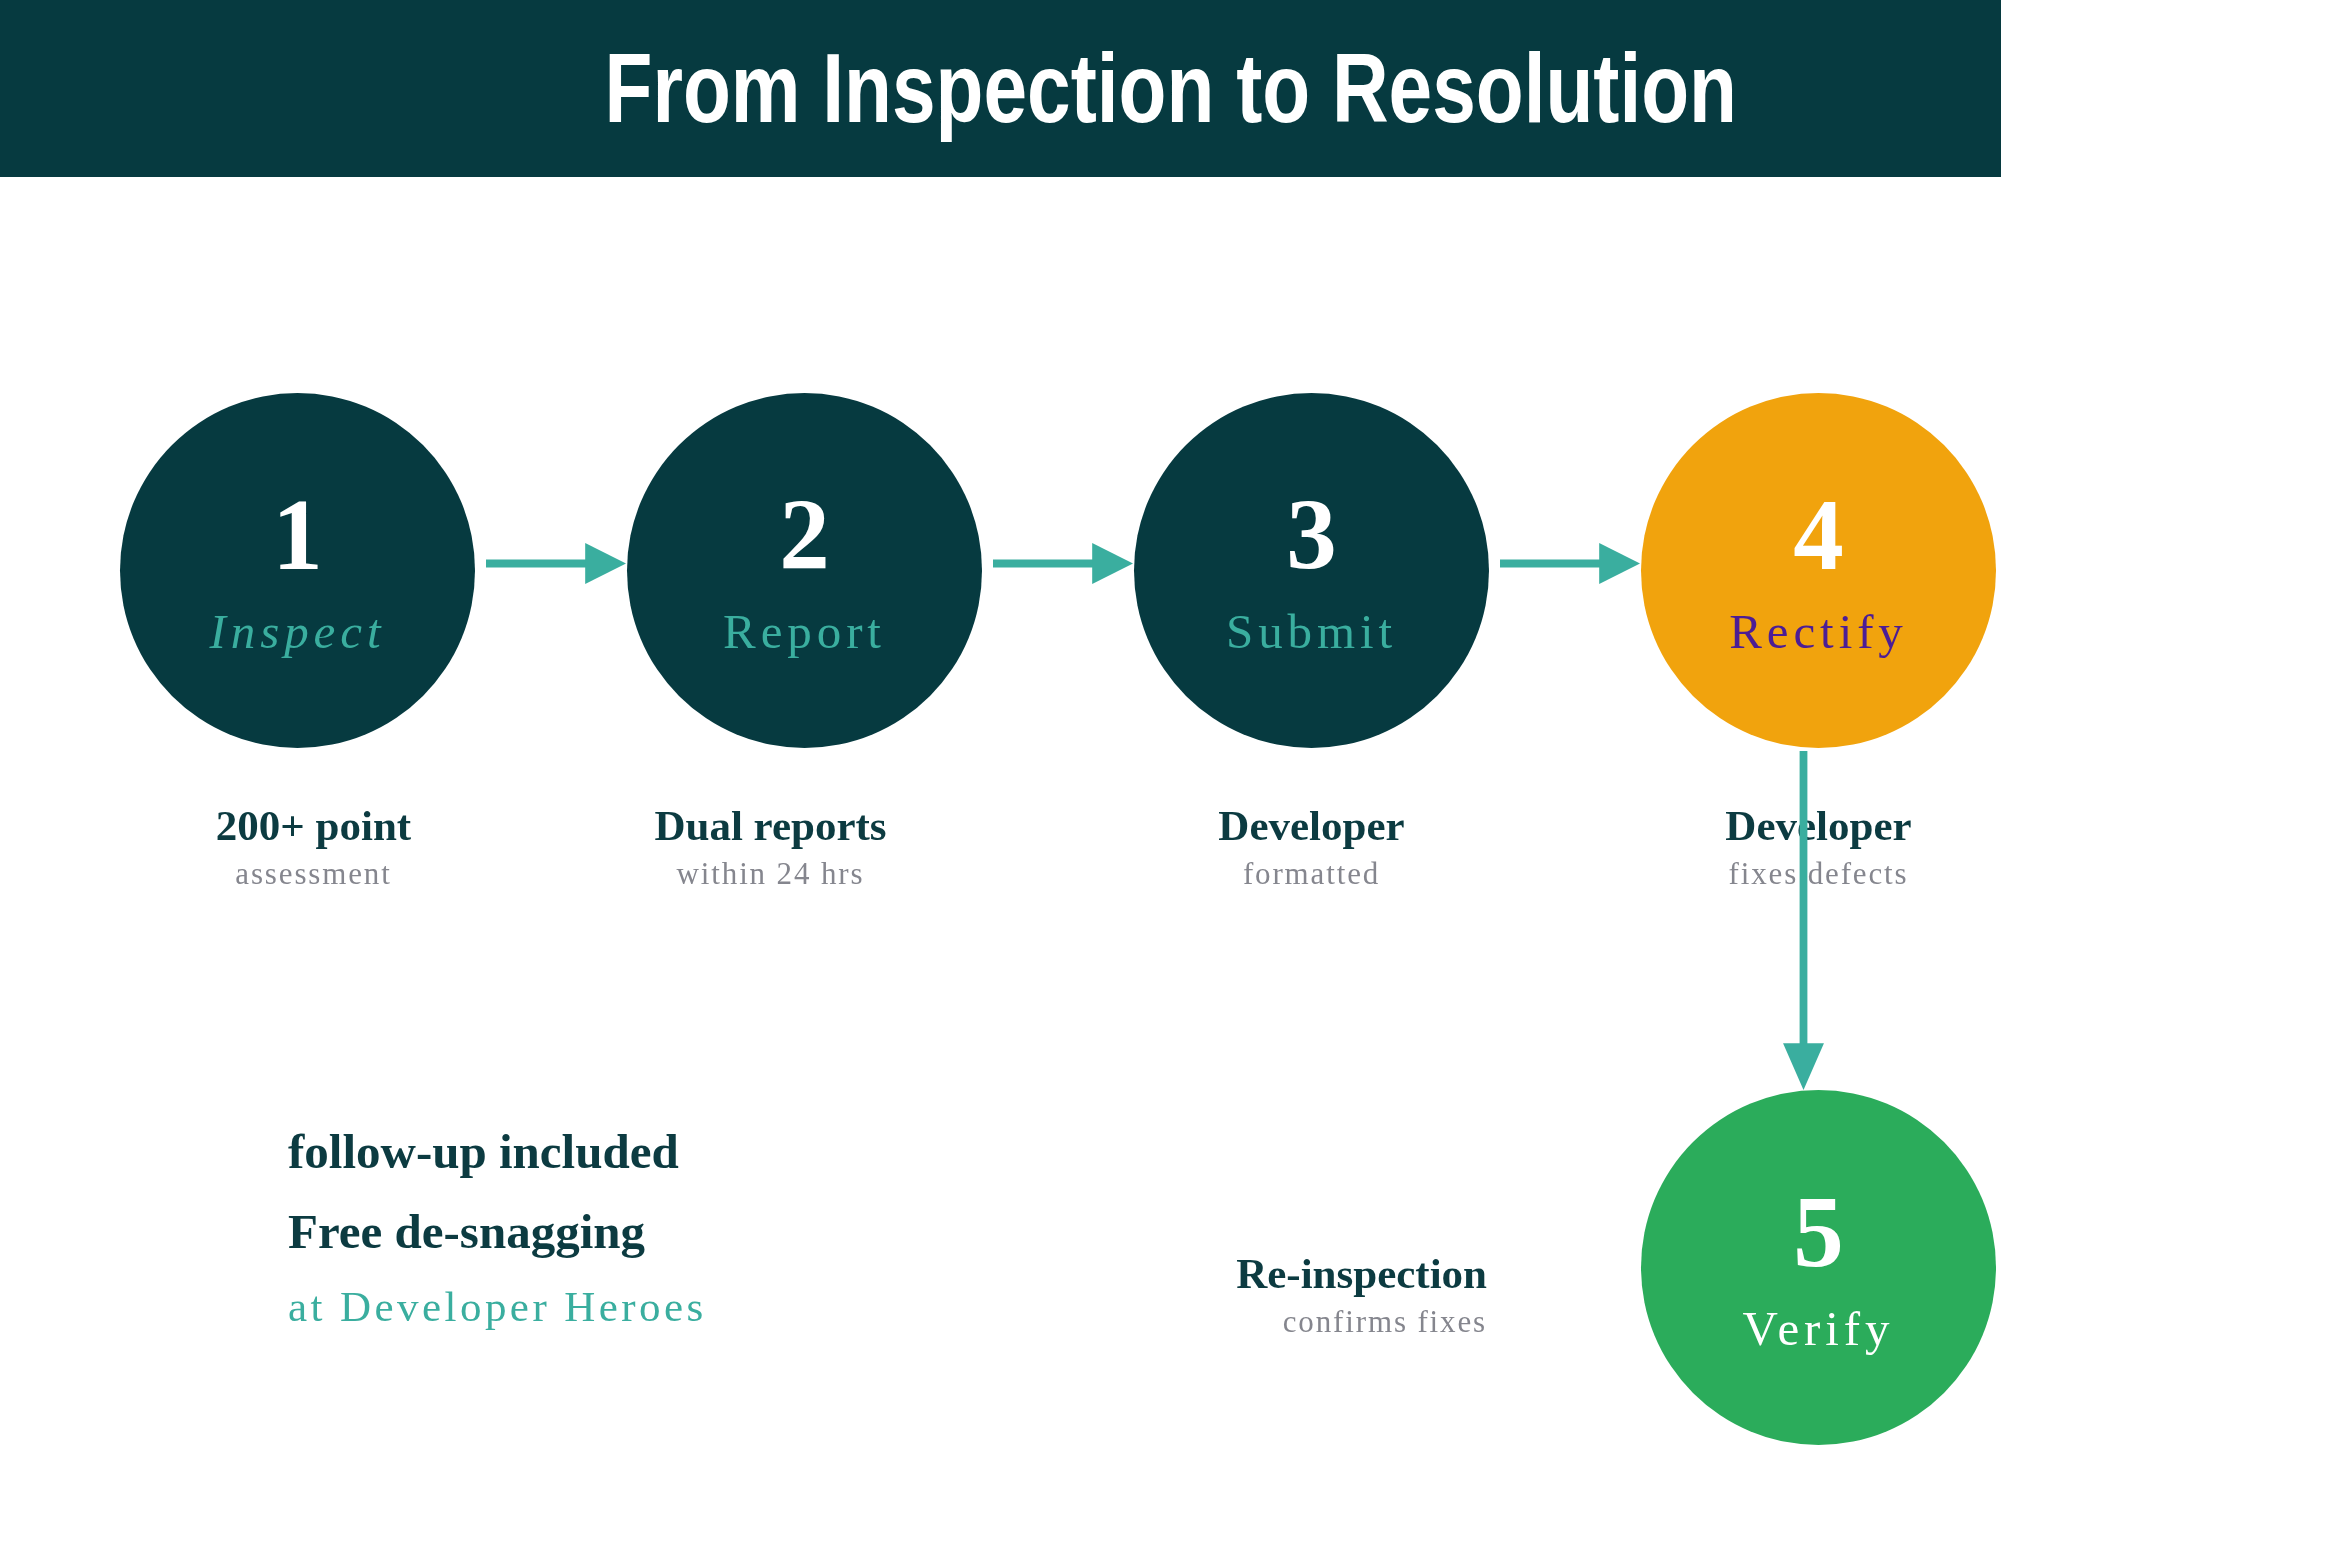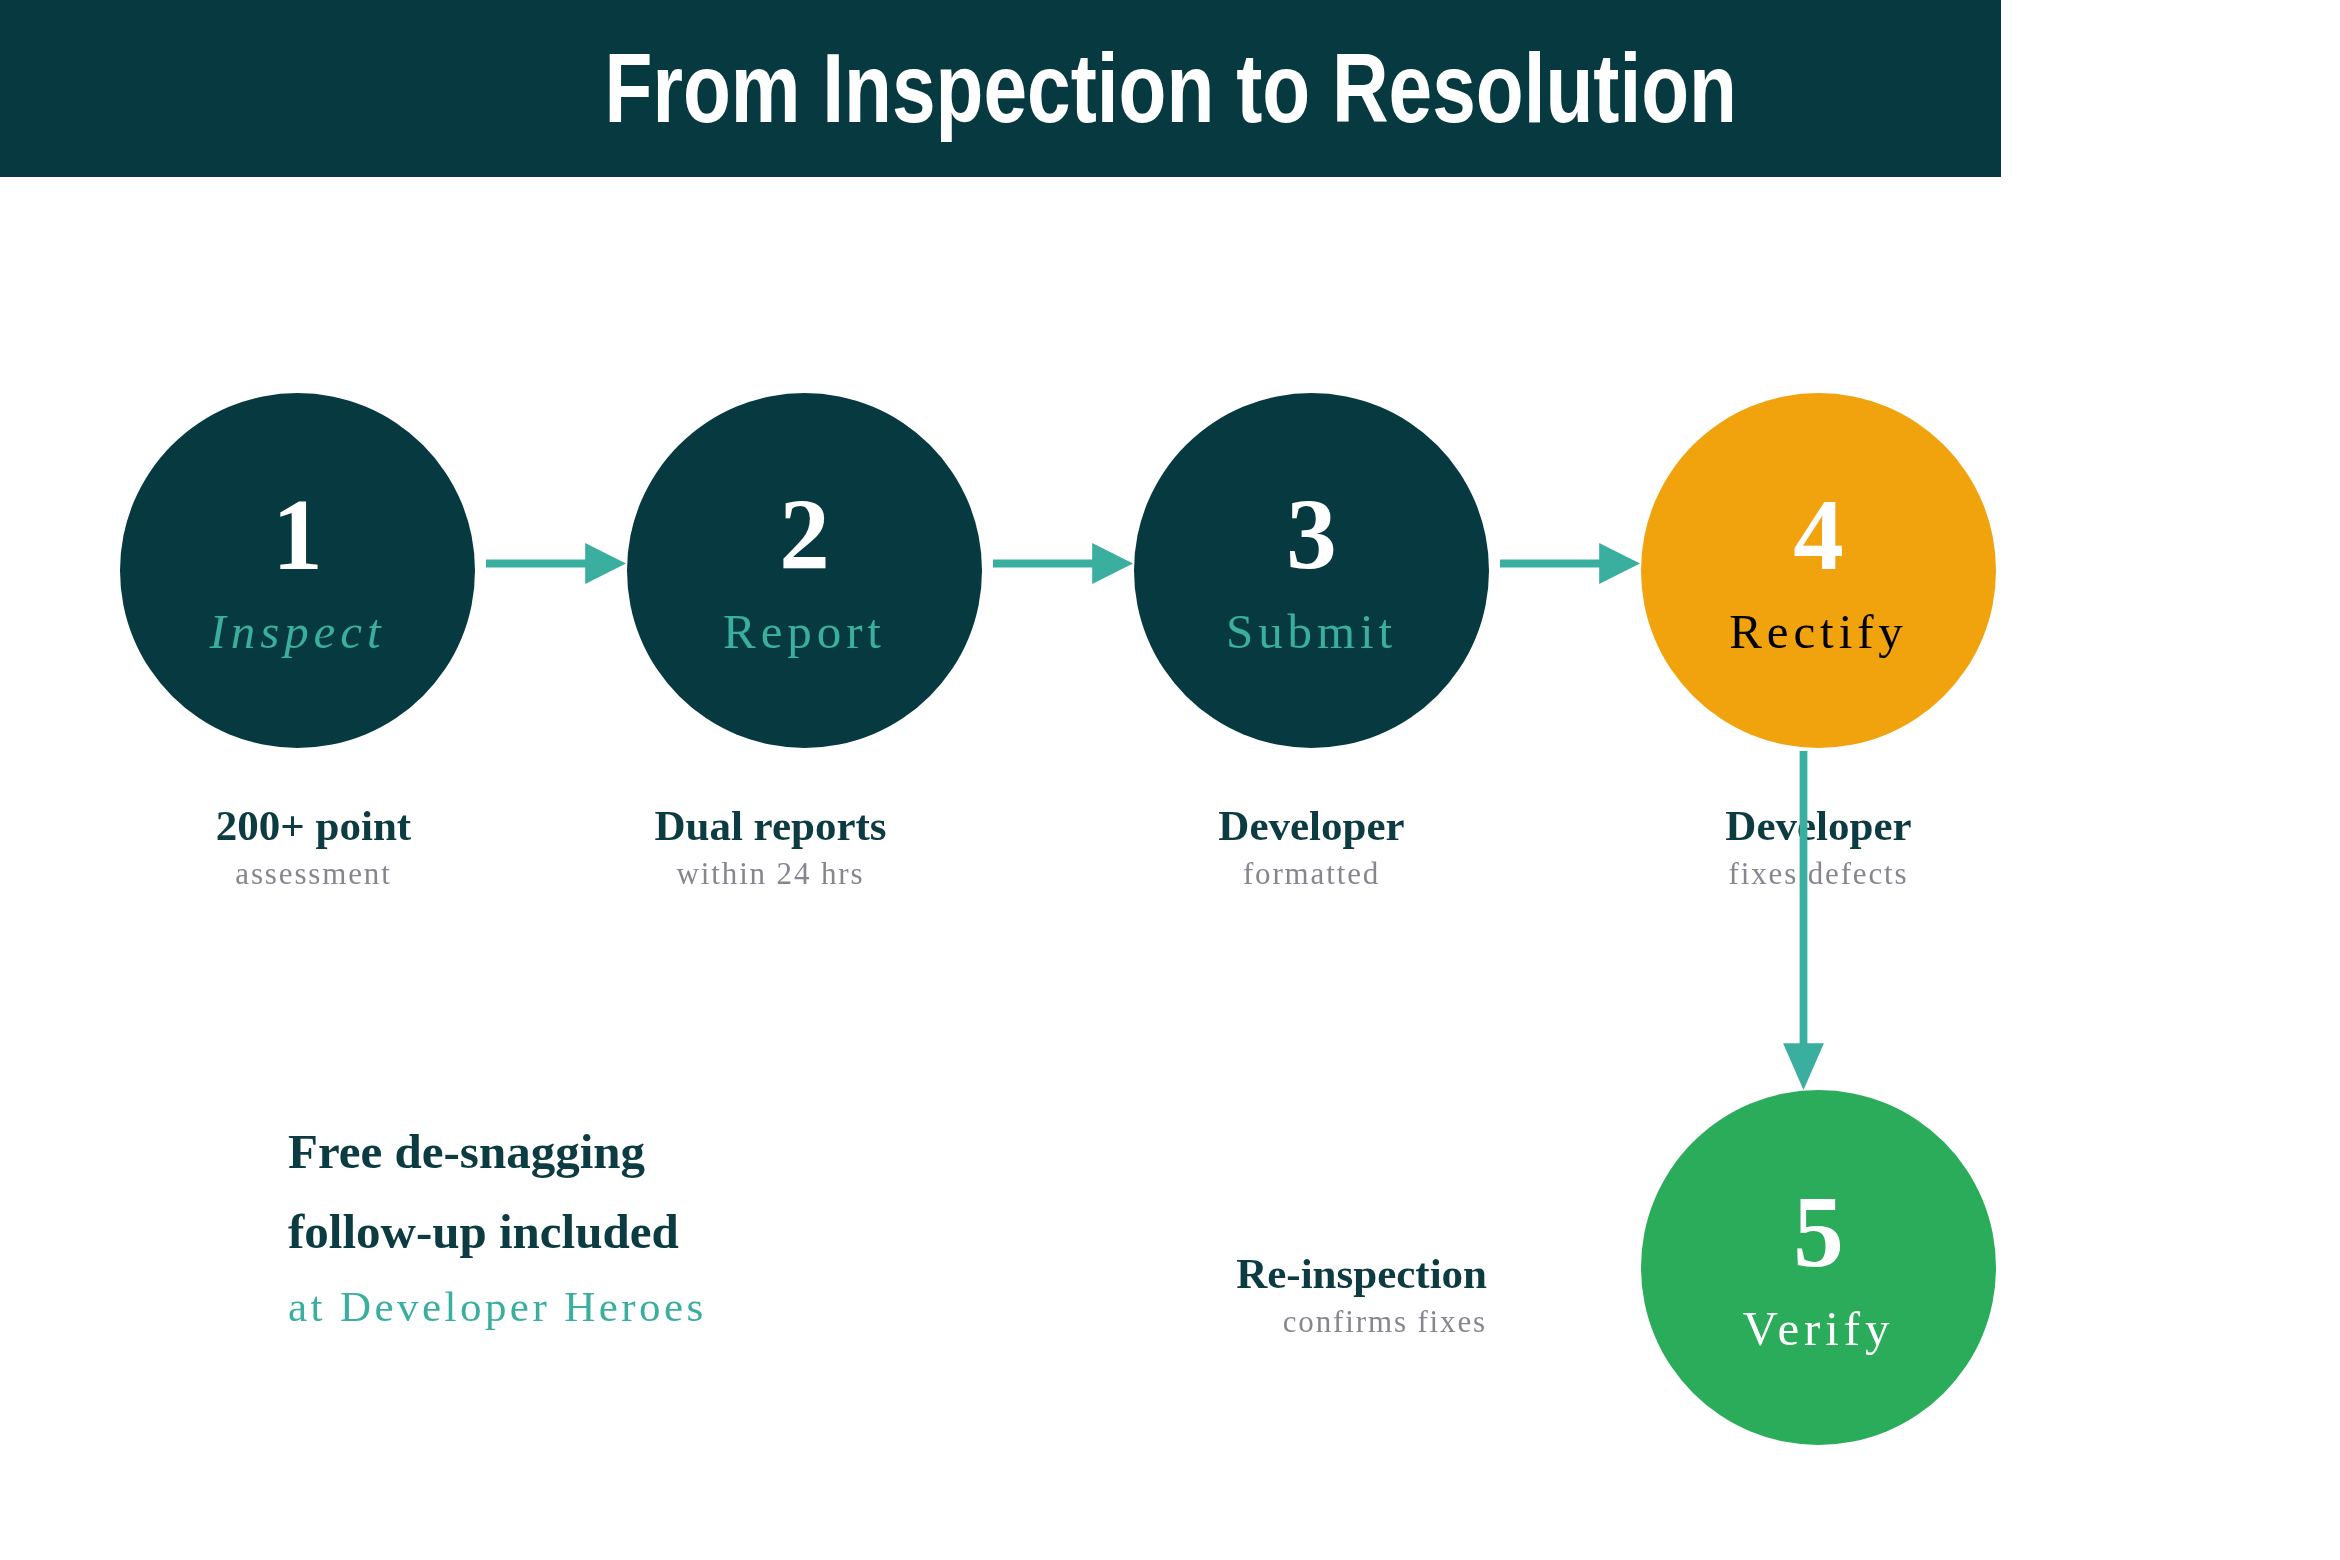--- a/index.html
+++ b/index.html
@@ -97,21 +97,21 @@
     <div class="lbl" style="color: rgb(58, 174, 159);">Report</div>
   </div>
 
   <div class="circle c3" style="background: rgb(6, 58, 64);">
     <div class="num">3</div>
     <div class="lbl" style="color: rgb(58, 174, 159);">Submit</div>
   </div>
 
   <div class="circle c4" style="background: rgb(241, 163, 13);">
     <div class="num">4</div>
-    <div class="lbl" style="color: #000000;">Rectify</div>
+    <div class="lbl" style="color: #4c1d95;">Rectify</div>
   </div>
 
   <div class="circle c5" style="background: rgb(43, 172, 91);">
     <div class="num">5</div>
     <div class="lbl" style="color: rgb(255, 255, 255);">Verify</div>
   </div>
 
   <svg class="arrow-h a1" width="141" height="43" viewBox="0 0 145 44">
     <line x1="0" y1="22" x2="104" y2="22" stroke-width="8" stroke="#3aae9f"></line>
     <polygon points="102,1 102,43 144,22" fill="#3aae9f"></polygon>
@@ -146,19 +146,19 @@
     <div class="bold">Developer</div>
     <div class="sub">fixes defects</div>
   </div>
 
   <div class="recap">
     <div class="bold">Re-inspection</div>
     <div class="sub">confirms fixes</div>
   </div>
 
   <div class="note">
+    <span class="bold">follow-up included</span>
     <span class="bold">Free de-snagging</span>
-    <span class="bold">follow-up included</span>
     <span class="accent">at Developer Heroes</span>
   </div>
 
 </div>
 
 
 </body></html>

